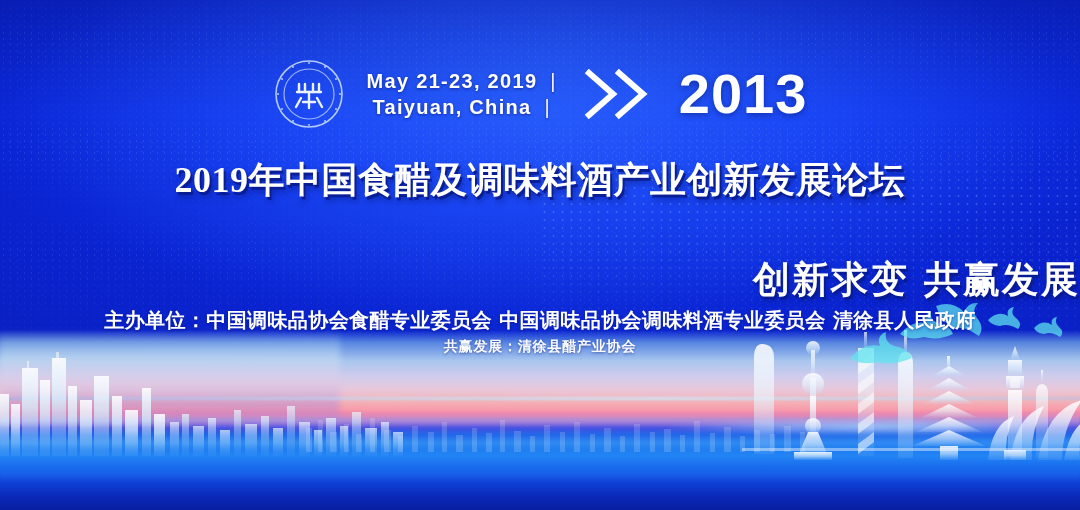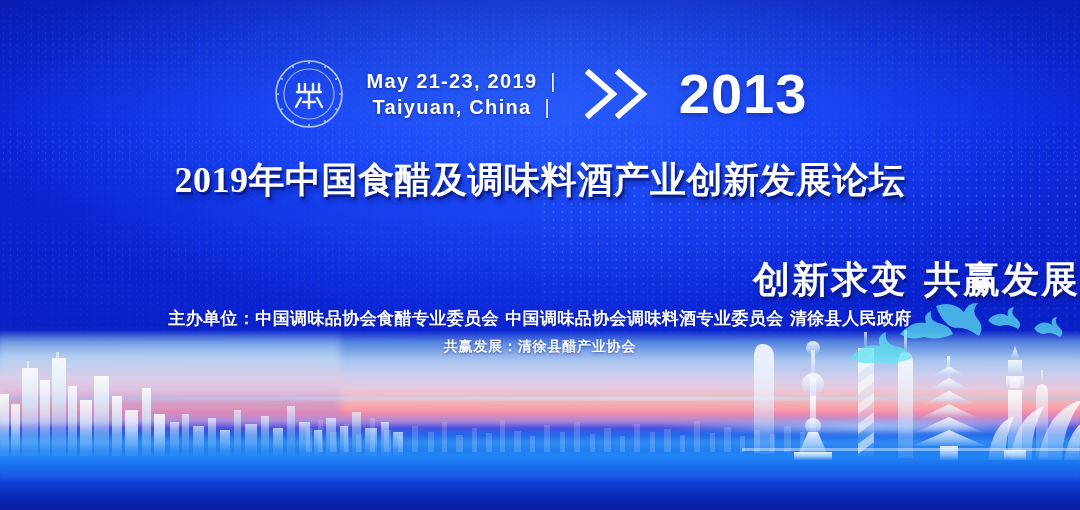--- a/index.html
+++ b/index.html
@@ -149,21 +149,21 @@
       2px 4px 6px rgba(4,16,110,.5);
     margin-top: 25px;
   }
   .org{
     position:absolute;left:0;right:0;
     text-align:center;color:#ffffff;
     font-family:"DejaVu Sans","Liberation Sans",sans-serif;
     font-weight:bold;white-space:nowrap;
     text-shadow:0 1px 3px rgba(6,20,120,.55);
   }
-  .org1{top:307px;font-size:17px;letter-spacing:.4px;}
+  .org1{top:307px;font-size:20px;letter-spacing:.4px;}
   .org2{top:338px;font-size:14px;letter-spacing:.8px;opacity:.97;}
 </style>
 </head>
 <body>
 
 <div class="banner">
 
   <div class="bg-deep"></div>
   <div class="bg-vign"></div>
   <div class="bg-dots"></div>

